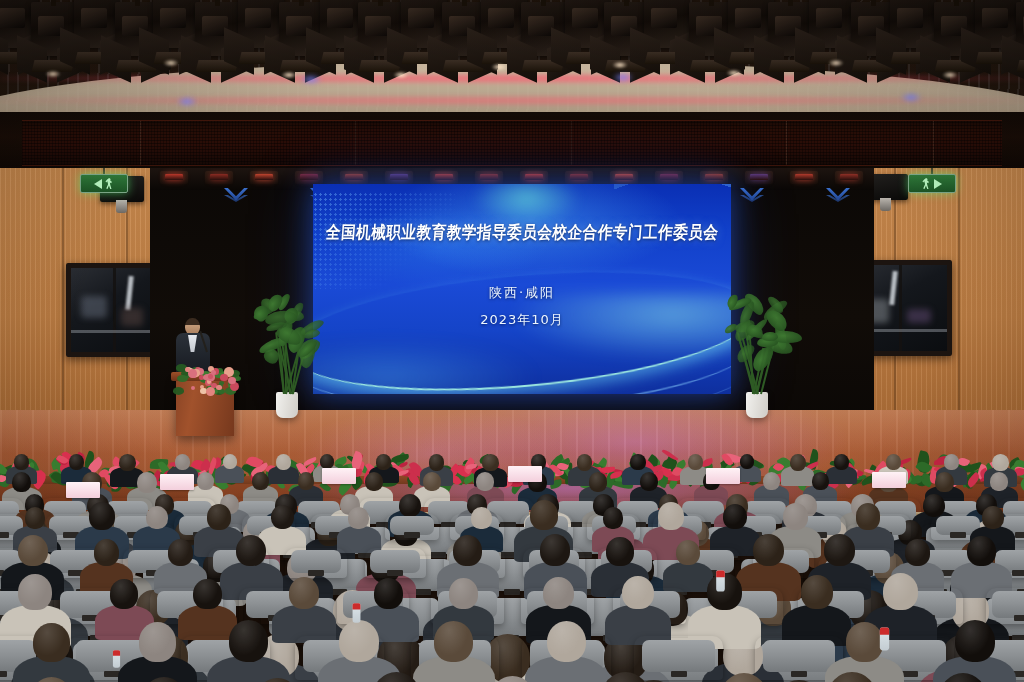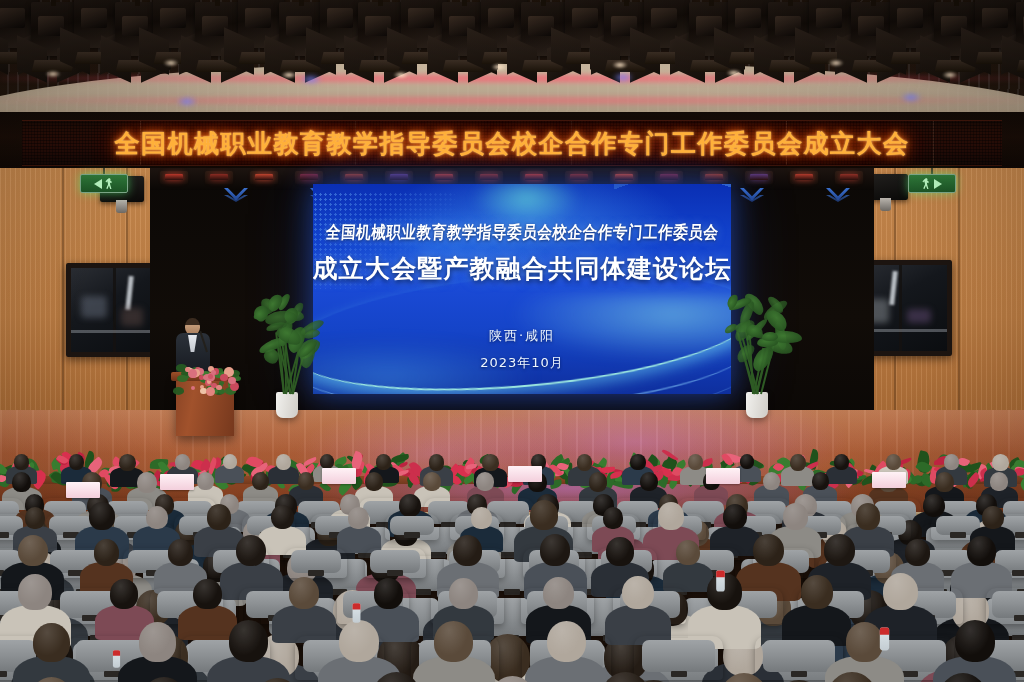--- a/index.html
+++ b/index.html
@@ -661,21 +661,20 @@
     </div>
 
   <div class="upper-dark"></div>
 
   <div class="led-banner">
     <div class="led-seam" style="left:12%"></div>
     <div class="led-seam" style="left:34%"></div>
     <div class="led-seam" style="left:56%"></div>
     <div class="led-seam" style="left:78%"></div>
     <div class="led-seam" style="left:93%"></div>
-    <div class="led-text">全国机械职业教育教学指导委员会校企合作专门工作委员会成立大会</div>
   </div>
 
   <div class="wall left">
     <div class="wall-seam" style="left:62px"></div>
     <div class="wall-seam" style="left:126px"></div>
     <div class="window" style="left:66px;top:95px;width:92px;height:84px;">
       <div class="win-mullion" style="left:42px"></div>
       <div class="win-rail" style="top:62px"></div>
       <div class="win-glint" style="left:56px;top:8px"></div>
       <div class="win-blob" style="left:10px;top:28px;width:26px;height:22px;background:rgba(110,120,135,.45)"></div>
@@ -811,21 +810,20 @@
       </div>
     <div class="ribbon r2">
         <i></i>
       </div>
     <div class="ribbon r3">
         <i></i>
       </div>
 
     <div class="scr-text">
       <div class="scr-line1">全国机械职业教育教学指导委员会校企合作专门工作委员会</div>
-      <div class="scr-line2">成立大会暨产教融合共同体建设论坛</div>
       <div class="scr-sub1">陕西·咸阳</div>
       <div class="scr-sub2">2023年10月</div>
     </div>
   </div>
 
   <div class="stage">
     <div class="stage-grain"></div>
     <div class="stage-shine"></div>
     <div class="stage-edge"></div>
   </div>

